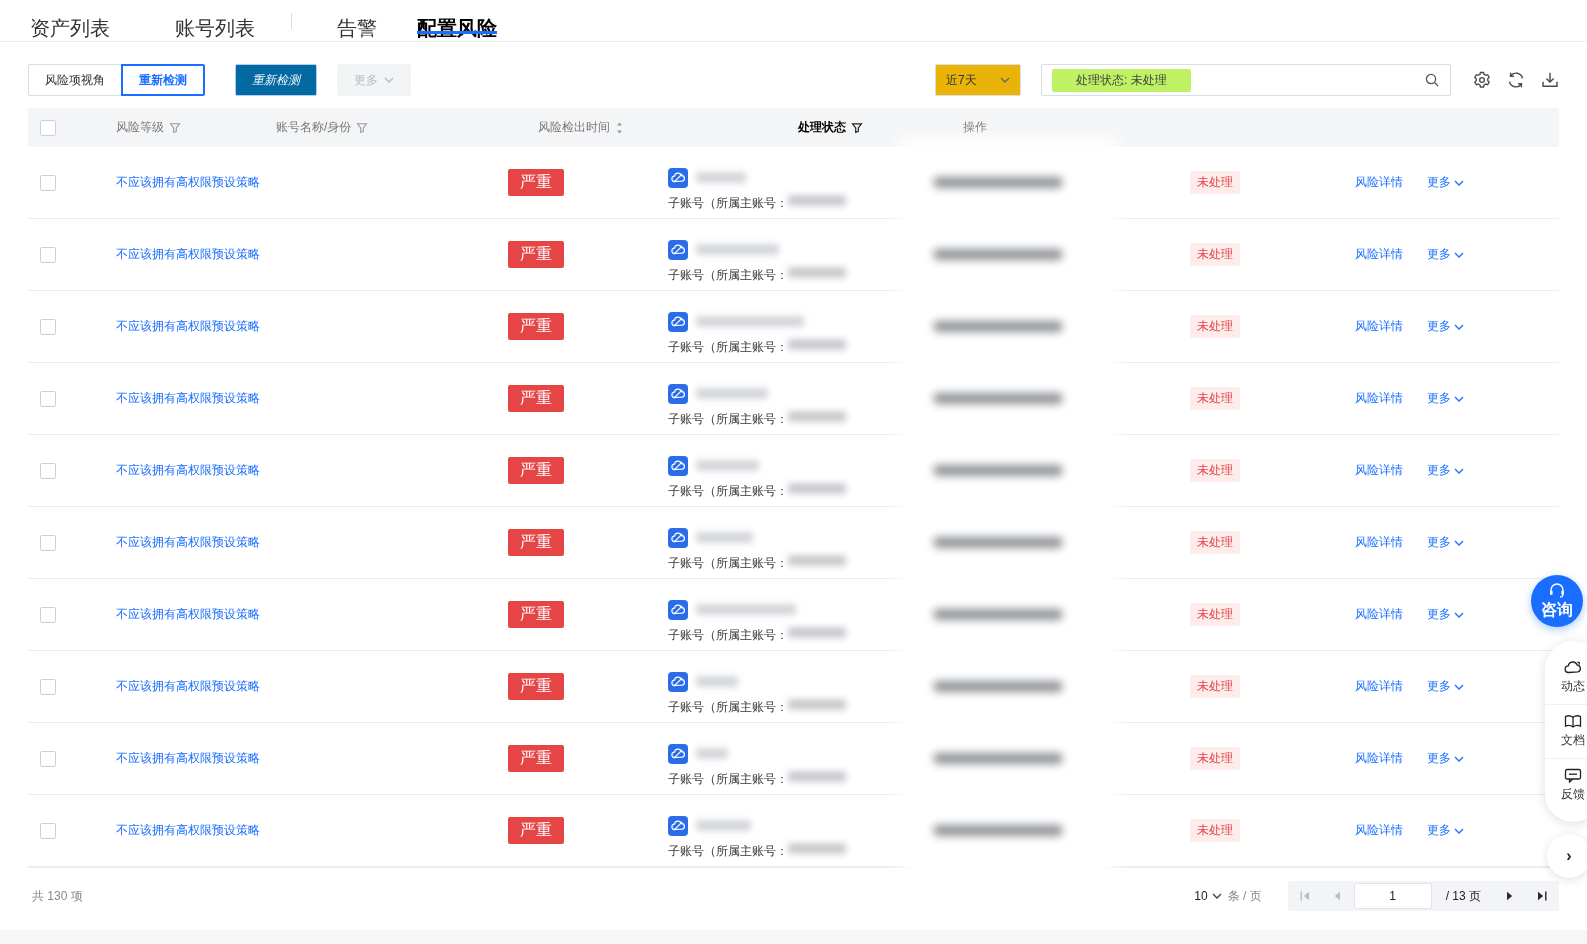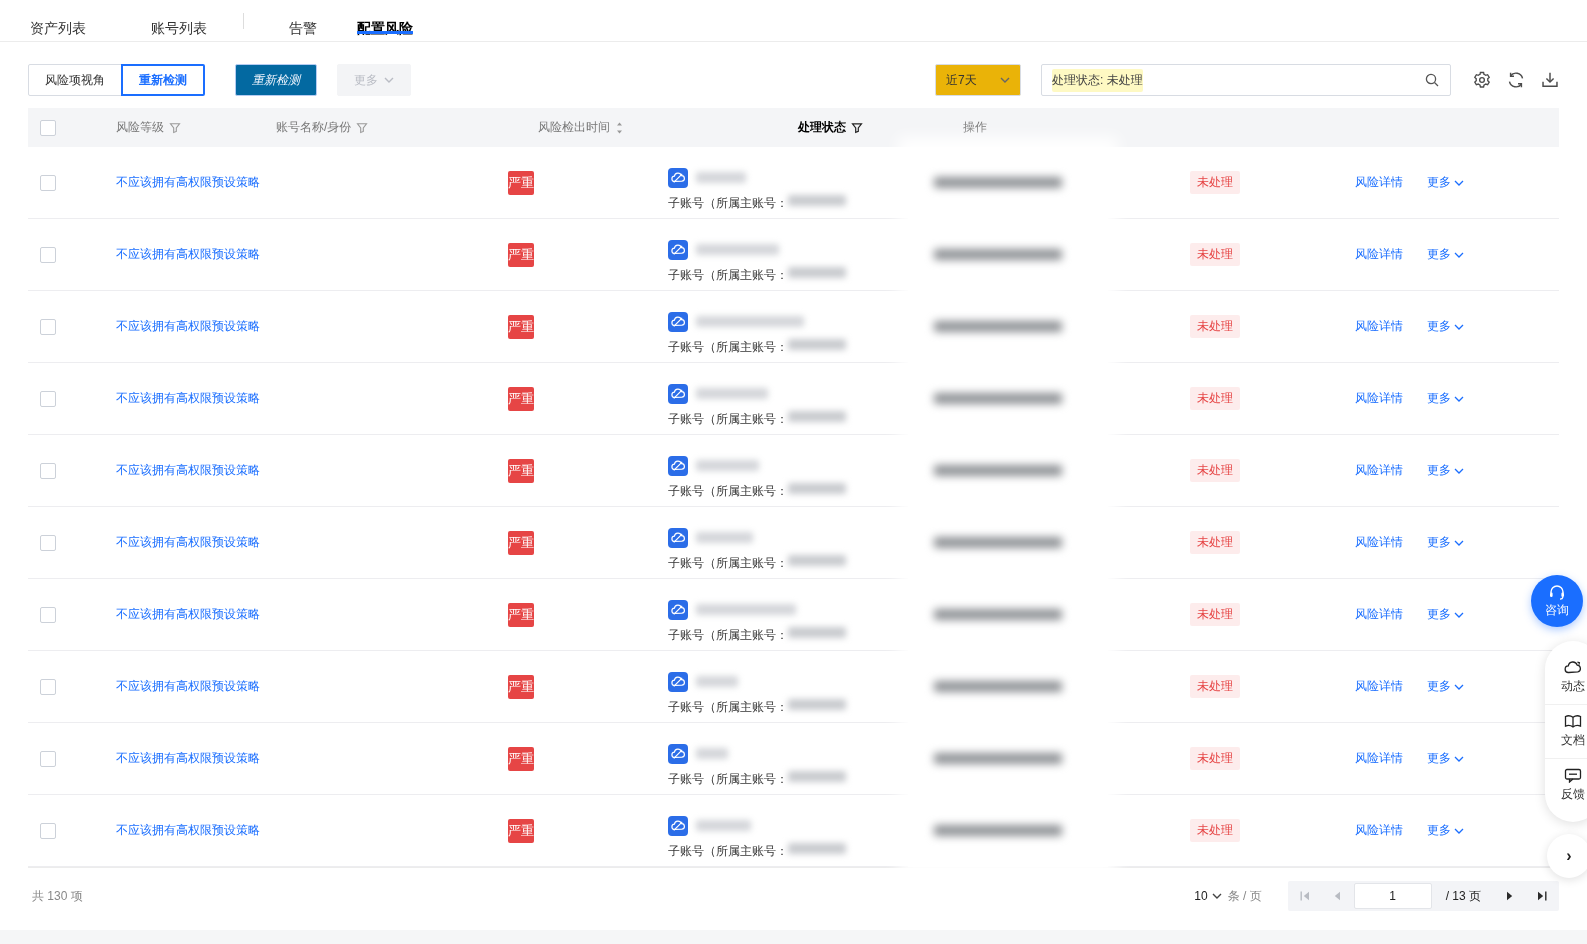--- a/index.html
+++ b/index.html
@@ -5,41 +5,41 @@
   * { box-sizing: border-box; margin: 0; padding: 0; }
   html,body { width:1587px; height:944px; }
   body {
     font-family: "Liberation Sans", "DejaVu Sans", sans-serif;
     font-size: 12px; color:#333; background:#fff; overflow:hidden; position:relative;
   }
   svg { display:block; }
 
   
   .tabbar { height:42px; display:flex; align-items:center; padding:0 30px; border-bottom:1px solid #ececec; background:#fff; }
-  .tab { font-size:14px; color:#333; height:26px; line-height:40px; position:relative; cursor:pointer; }
+  .tab { font-size:20px; color:#333; height:26px; line-height:40px; position:relative; cursor:pointer; }
   .tab.t1 { margin-right:65px; }
   .tab.t2 { margin-right:36px; }
   .tab.t3 { margin-right:40px; }
   .tab.active { font-weight:bold; color:#000; }
   .tab.active::after { content:""; position:absolute; left:0; right:0; bottom:0; height:3px; background:#1a6eff; }
   .tab-divider { width:1px; height:16px; background:#ddd; margin-right:45px; }
 
   
   .toolbar { display:flex; align-items:center; margin:22px 28px 12px 28px; height:32px; }
   .btn { height:32px; line-height:30px; padding:0 16px; font-size:12px; background:#fff;
          border:1px solid #d8dce3; border-radius:2px; color:#333; cursor:pointer; display:inline-flex; align-items:center; }
   .btn.seg-left { border-radius:2px 0 0 2px; }
   .btn.seg-right { margin-left:-1px; border:2px solid #1a6eff; color:#1a6eff; font-weight:bold; border-radius:0 2px 2px 0; z-index:1; }
   .btn.disabled-primary { margin-left:30px; background:#0369a1; border:1px solid #b5ccf2; color:#eef4fd; cursor:default;font-style:italic; }
   .btn.disabled-plain { margin-left:20px; background:#f3f4f6; border:1px solid #f3f4f6; color:#b9bcc4; cursor:default; gap:6px; }
   .spacer { flex:1; }
   .select-box { height:32px; border:1px solid #d8dce3; border-radius:2px; background:#eab308; display:flex; align-items:center;
                 padding:0 10px; width:86px; justify-content:space-between; cursor:pointer; margin-right:20px; }
   .searchbar { height:32px; width:410px; border:1px solid #d8dce3; border-radius:2px; display:flex; align-items:center; padding:0 10px; background:#fff; }
-  .filter-tag { background:#fef9c3; color:#444; padding:3px 0; border-radius:2px; white-space:nowrap; }
+  .filter-tag { background:#bef264; color:#444; padding:3px 24px; border-radius:2px; white-space:nowrap; }
   .searchbar .mag { margin-left:auto; color:#555; }
   .tool-icons { display:flex; align-items:center; gap:16px; margin-left:22px; color:#4c4c4c; }
   .tool-icons .ticon { cursor:pointer; }
 
   
   .table { margin:0 28px; }
   .thead { display:flex; align-items:center; height:39px; background:#f4f5f7; color:#777; }
   .th, .col { flex:none; display:flex; align-items:center; }
   .w-check { width:88px; padding-left:12px; }
   .w-name { width:392px; }
@@ -50,21 +50,21 @@
   .w-ops { flex:1 1 auto; }
   .th { gap:5px; }
   .th.strong { color:#000; font-weight:bold; }
   .cbx { width:16px; height:16px; border:1px solid #ccd1d9; border-radius:2px; background:#fff; display:inline-block; cursor:pointer; }
 
   .tbody { position:relative; }
   .tbody .white-band { position:absolute; left:880px; top:0; bottom:0; width:200px; background:#fff; z-index:1;
                        box-shadow:0 0 14px 10px rgba(255,255,255,.95); pointer-events:none; }
   .trow { display:flex; align-items:center; height:72px; border-bottom:1px solid #ededf0; background:#fff; }
   .risk-link { color:#1a6eff; text-decoration:none; cursor:pointer; }
-  .badge-critical { background:#e64545; color:#fff; padding:3px 0; border-radius:2px; font-size:13px; }
+  .badge-critical { background:#e64545; color:#fff; padding:3px 12px; border-radius:2px; font-size:16px; }
   .badge-status { background:#fdecec; color:#e64545; padding:3px 7px; border-radius:2px; font-size:12px; }
   .col.w-acc { display:block; padding-top:14px; }
   .acc-top { display:flex; align-items:center; gap:8px; }
   .acc-sub { margin-top:7px; color:#333; display:flex; align-items:flex-start; }
   .blur-bar { display:inline-block; border-radius:2px; }
   .name-blur { height:11px; background:#d4d6da; filter:blur(3px); }
   .owner-blur { width:58px; height:11px; background:#c9cbcf; filter:blur(3px); }
   .time-blur { width:128px; height:11px; background:#8f9296; filter:blur(4px); position:relative; z-index:2; margin-left:4px; }
   .col.w-ops { gap:24px; }
   .op-link { color:#1a6eff; text-decoration:none; cursor:pointer; display:inline-flex; align-items:center; gap:3px; }
@@ -78,21 +78,21 @@
   .pg-btn.disabled { color:#b8bbc2; cursor:default; }
   .pg-input { width:78px; height:26px; background:#fff; border:1px solid #e3e5e9; border-radius:2px; display:flex; align-items:center; justify-content:center; color:#222; }
   .pg-total { padding:0 12px; color:#222; }
 
   .bottom-strip { position:absolute; left:0; right:0; bottom:0; height:14px; background:#f5f6f7; }
 
   
   .float-col { position:absolute; top:575px; right:0; width:70px; z-index:5; display:flex; flex-direction:column; align-items:flex-end; }
   .consult { width:52px; height:52px; border-radius:50%; background:#1a6eff; color:#fff; display:flex; flex-direction:column;
              align-items:center; justify-content:center; gap:2px; margin-right:4px; cursor:pointer; box-shadow:0 3px 8px rgba(26,110,255,.35); }
-  .consult .lbl { font-size:12px; }
+  .consult .lbl { font-size:16px;font-weight:bold; }
   .side-pill { margin-top:14px; margin-right:-14px; width:56px; background:#fff; border-radius:28px; box-shadow:0 2px 12px rgba(0,0,0,.13);
                padding:10px 0; display:flex; flex-direction:column; align-items:center; }
   .side-item { display:flex; flex-direction:column; align-items:center; gap:3px; padding:9px 0; color:#333; cursor:pointer; width:100%; }
   .side-item + .side-item { border-top:1px solid #f0f0f0; }
   .collapse-circle { margin-top:12px; margin-right:-4px; width:44px; height:44px; border-radius:50%; background:#fff;
                      box-shadow:0 2px 10px rgba(0,0,0,.12); display:flex; align-items:center; justify-content:center;
                      font-size:16px; font-weight:bold; color:#222; cursor:pointer; }
 </style>
 </head>
 <body>

